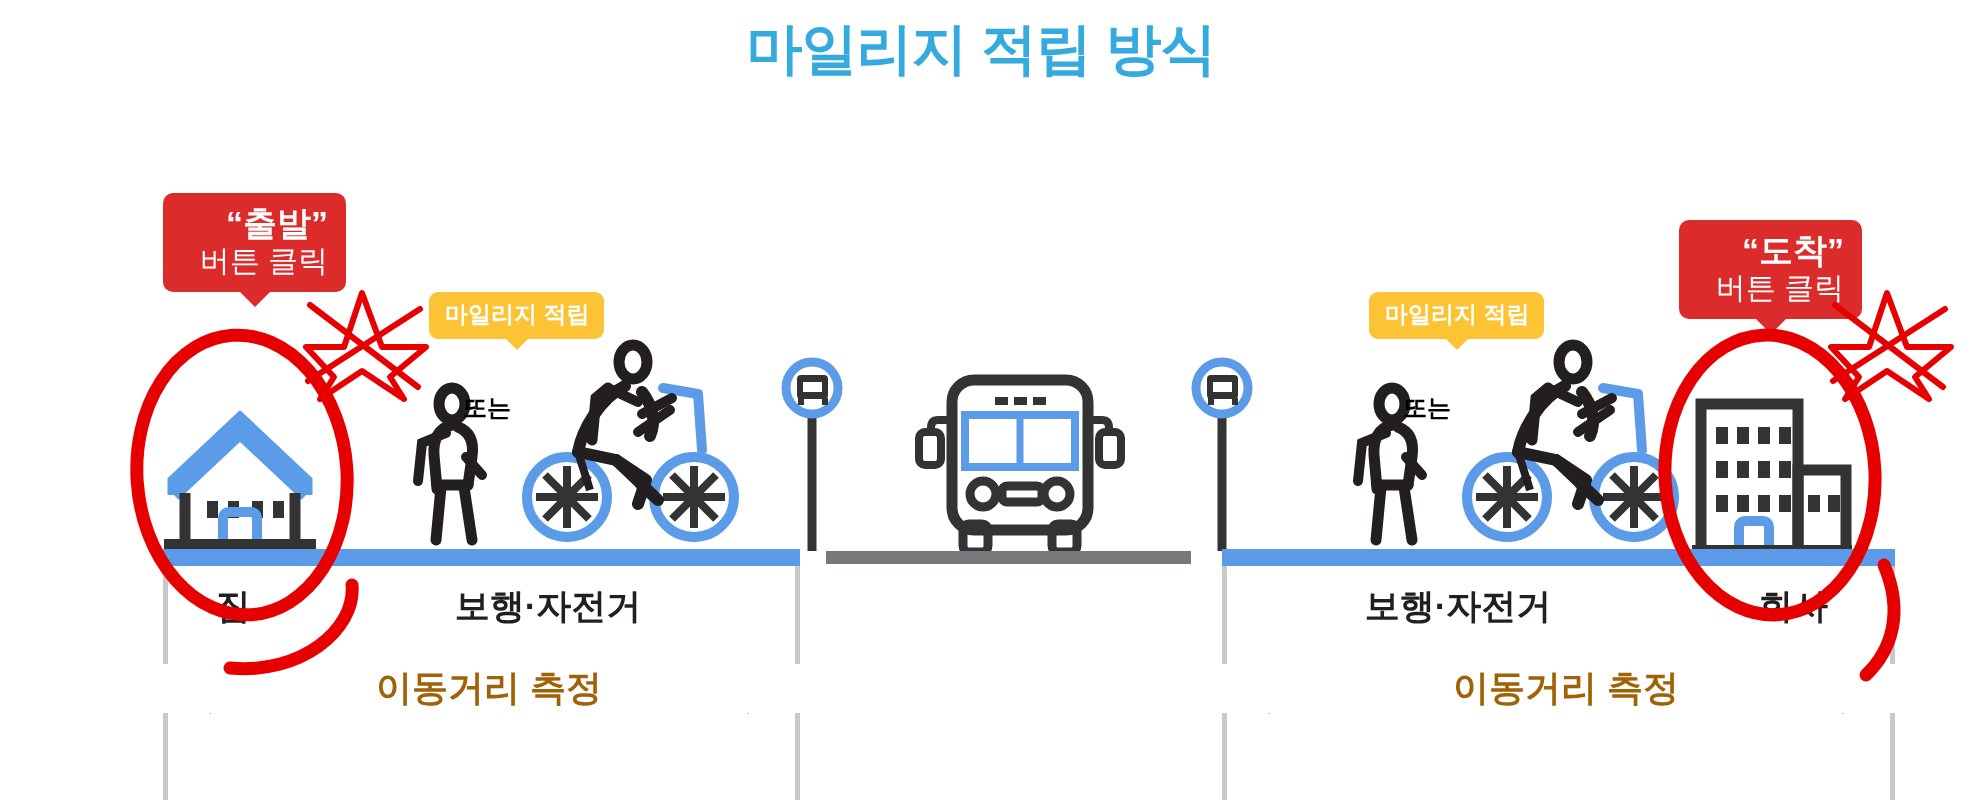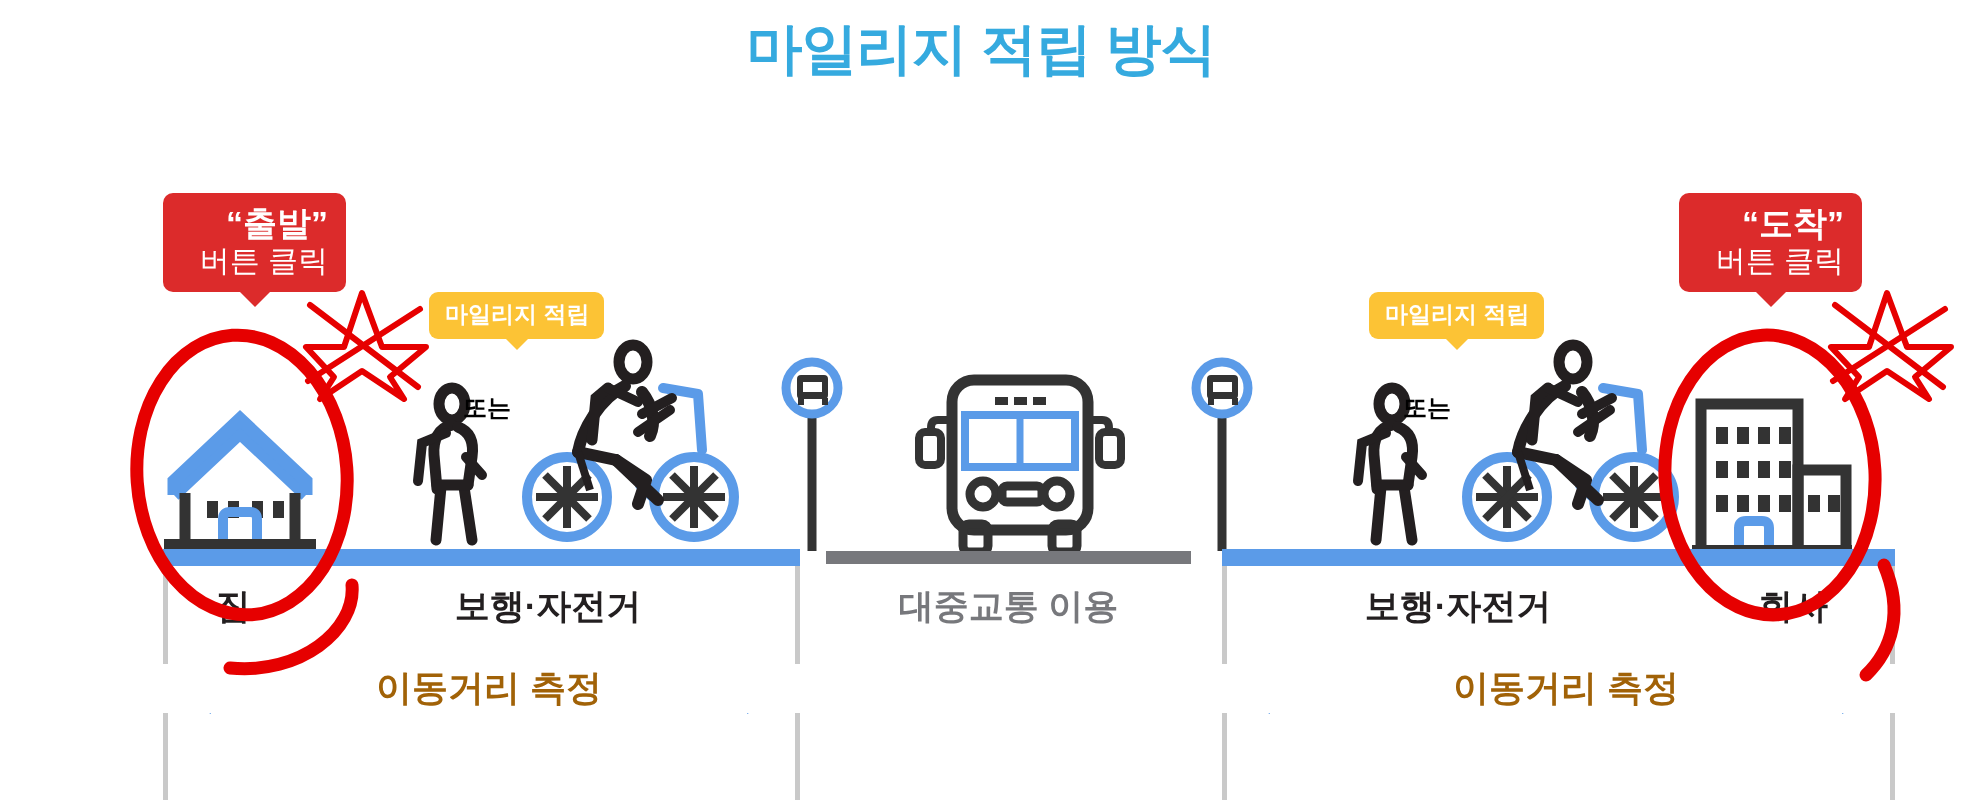--- a/index.html
+++ b/index.html
@@ -137,21 +137,21 @@
 
   <div class="abs" style="left:163px; top:193px; width:183px;">
     <div class="badge-red" style="position:relative;">
       <div class="line1">“출발”</div>
       <div class="line2">버튼 클릭</div>
       <div class="badge-tail"></div>
     </div>
   </div>
 
   <div class="abs" style="left:1679px; top:193px; width:183px;">
-    <div class="badge-red" style="position:relative;">
+    <div class="badge-red" style="position:relative;margin-top:27px;">
       <div class="line1">“도착”</div>
       <div class="line2">버튼 클릭</div>
       <div class="badge-tail"></div>
     </div>
   </div>
 
   <div class="abs" style="left:429px; top:292px;">
     <div class="badge-orange" style="position:relative;">
       <span>마일리지 적립</span>
       <div class="badge-orange-tail"></div>
@@ -382,21 +382,20 @@
   <div class="abs bar-gray" style="left:826px; top:551px; width:365px;"></div>
   <div class="abs bar-blue" style="left:1222px; top:549px; width:673px;"></div>
 
   <div class="abs divider" style="left:163px; top:566px; height:234px;"></div>
   <div class="abs divider" style="left:795px; top:566px; height:234px;"></div>
   <div class="abs divider" style="left:1222px; top:566px; height:234px;"></div>
   <div class="abs divider" style="left:1890px; top:566px; height:234px;"></div>
 
   <div class="abs seg-label" style="left:163px; top:583px; width:140px;">집</div>
   <div class="abs seg-label" style="left:303px; top:583px; width:490px;">보행·자전거</div>
-  <div class="abs seg-label gray" style="left:826px; top:583px; width:365px;">대중교통 이용</div>
   <div class="abs seg-label" style="left:1222px; top:583px; width:472px;">보행·자전거</div>
   <div class="abs seg-label" style="left:1694px; top:583px; width:198px;">회사</div>
 
   <div class="abs" style="left:163px; top:660px; width:632px; height:60px;">
     <svg width="632" height="60" viewBox="0 0 632 60">
       <polygon points="0,30 48,6 48,54" fill="#5B9BE8"></polygon>
       <rect x="44" y="24" width="140" height="12" fill="#5B9BE8"></rect>
       <rect x="448" y="24" width="140" height="12" fill="#5B9BE8"></rect>
       <polygon points="632,30 584,6 584,54" fill="#5B9BE8"></polygon>
     </svg>

